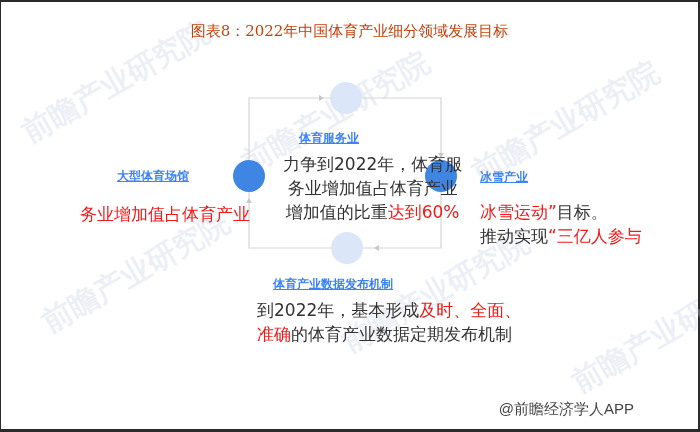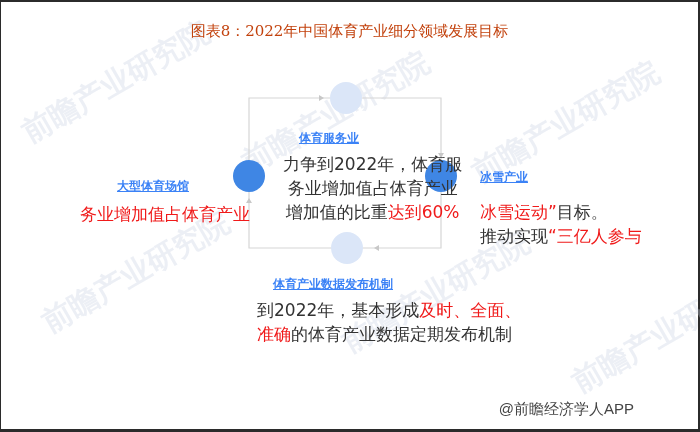--- a/index.html
+++ b/index.html
@@ -68,21 +68,21 @@
     <circle cx="440" cy="174" r="16" fill="#3f86e4"></circle>
   </svg>
 
   <div class="node-title" style="left:298px; top:128px;">体育服务业</div>
   <div class="node-text" style="left:282px; top:150px; text-align:center;">
     <div>力争到2022年，体育服</div>
     <div>务业增加值占体育产业</div>
     <div><span>增加值的比重</span><span class="hl">达到60%</span></div>
   </div>
 
-  <div class="node-title" style="left:116px; top:176px;">大型体育场馆</div>
+  <div class="node-title" style="left:116px; top:166px;">大型体育场馆</div>
   <div class="node-text" style="left:79px; top:200px;">
     <div class="hl">务业增加值占体育产业</div>
   </div>
 
   <div class="node-title" style="left:479px; top:167px;">冰雪产业</div>
   <div class="node-text" style="left:479px; top:198px;">
     <div><span class="hl">冰雪运动”</span><span>目标。</span></div>
     <div><span>推动实现</span><span class="hl">“三亿人参与</span></div>
   </div>
 

